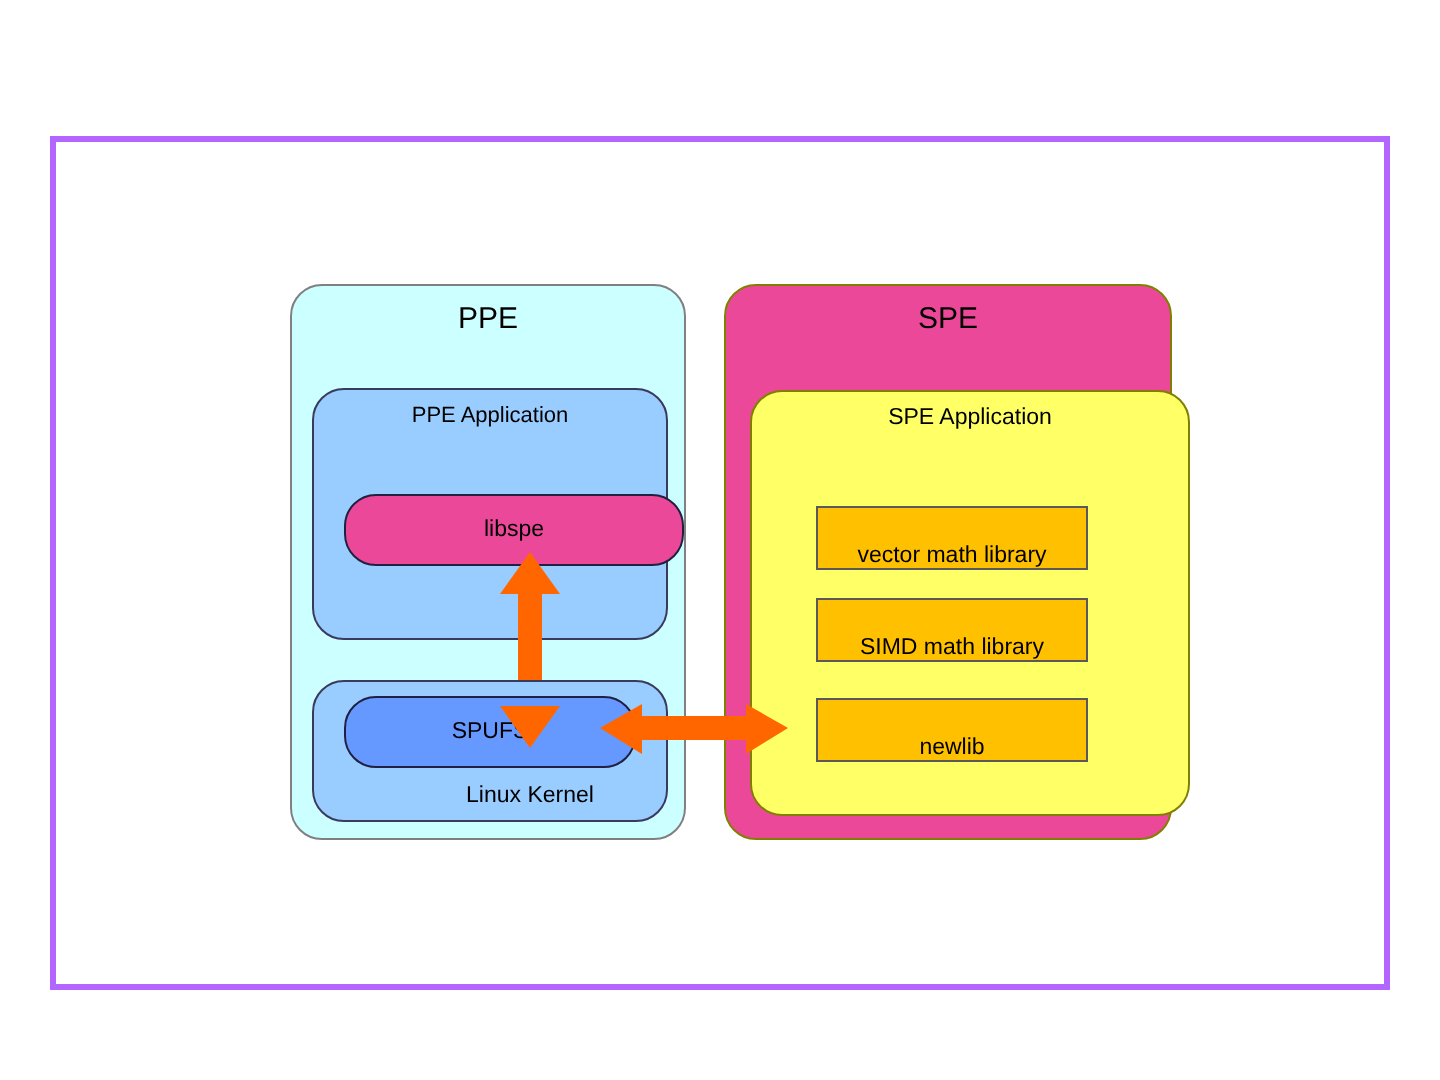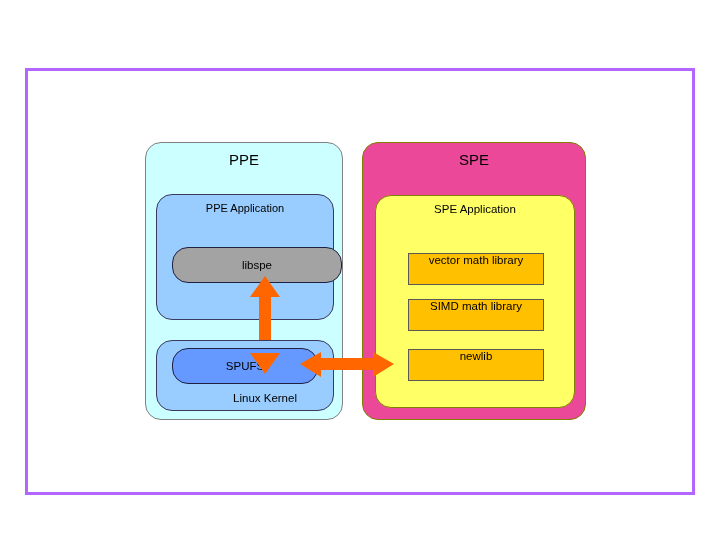--- a/index.html
+++ b/index.html
@@ -67,21 +67,21 @@
   }
   #ppe-application .box-title {
     top: 7px;
     font-size: 11px;
   }
   #libspe-box {
     left: 15px;
     top: 52px;
     width: 170px;
     height: 36px;
-    background: #a3a3a3;
+    background: #ec4899;
     border: 1px solid #202040;
     display: flex;
     align-items: center;
     justify-content: center;
     font-size: 11.5px;
   }
   #linux-kernel {
     left: 10px;
     top: 197px;
     width: 178px;
@@ -120,39 +120,39 @@
     background: #ec4899;
     border: 1px solid #808000;
   }
   #spe-container .box-title {
     top: 8px;
     font-size: 15px;
   }
   #spe-application {
     left: 12px;
     top: 52px;
-    width: 200px;
+    width: 220px;
     height: 213px;
     background: #ffff66;
     border: 1px solid #808000;
   }
   #spe-application .box-title {
     top: 7px;
     font-size: 11.5px;
   }
   .lib-box {
     position: absolute;
     left: 32px;
     width: 136px;
     height: 32px;
     background: #ffc000;
     border: 1px solid #595959;
     box-sizing: border-box;
     display: flex;
-    align-items: flex-start;
+    align-items: flex-end;
     justify-content: center;
     font-size: 11.5px;
   }
   #lib-vector { top: 57px; }
   #lib-simd   { top: 103px; }
   #lib-newlib { top: 153px; }
 
   
   #arrow-layer {
     position: absolute;

